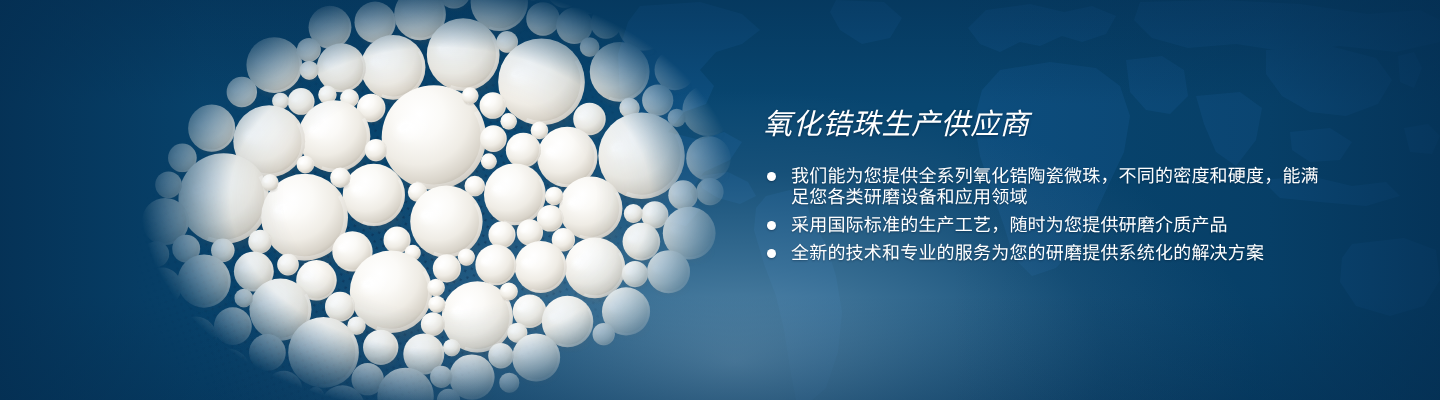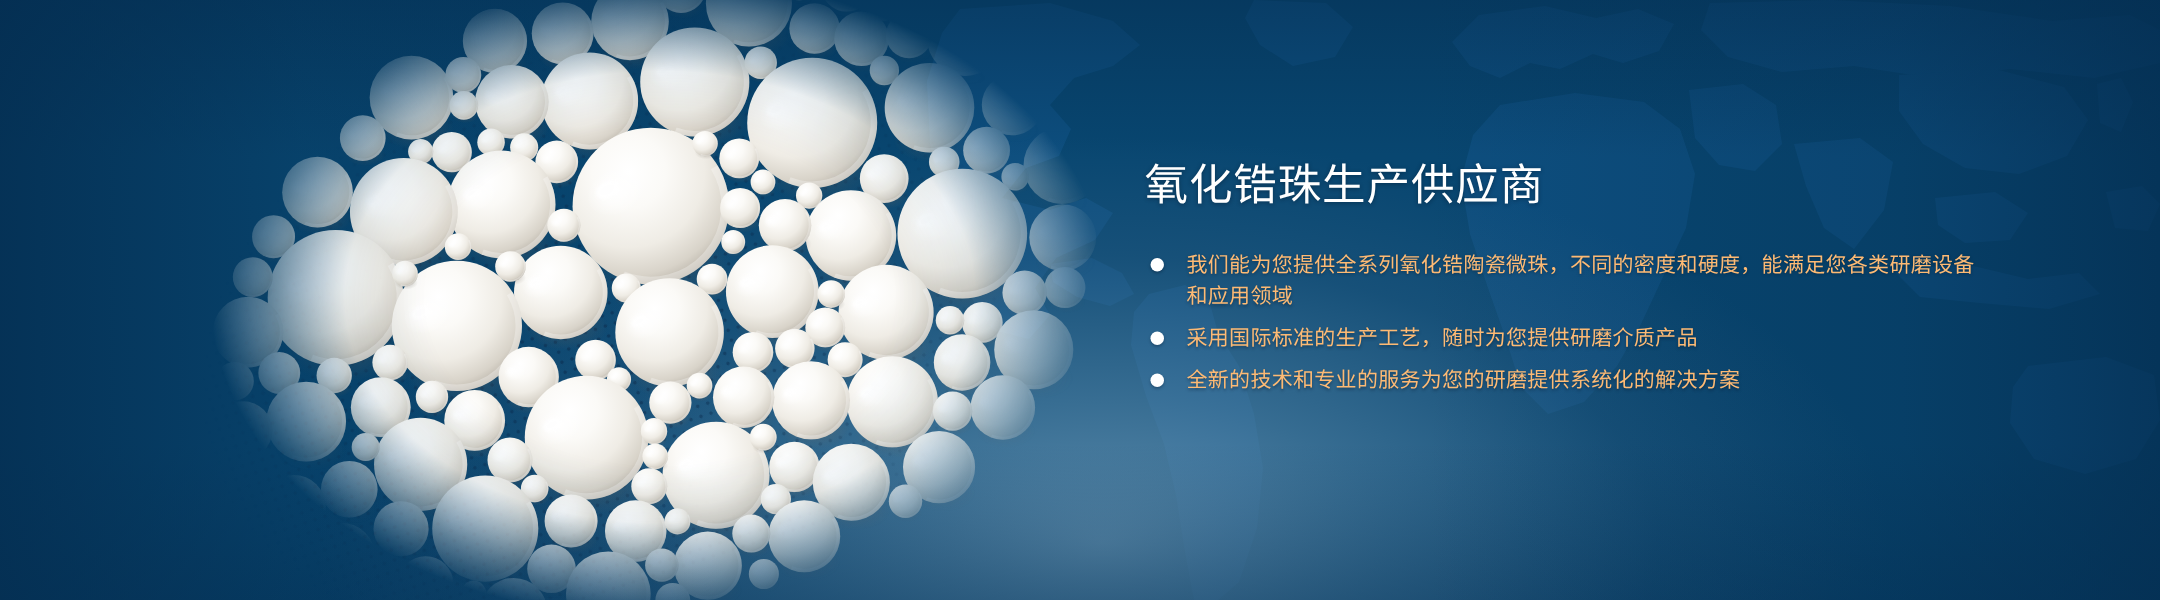--- a/index.html
+++ b/index.html
@@ -100,35 +100,36 @@
 
   .headline {
     margin: 0;
     font-size: 29px;
     line-height: 40px;
     font-weight: 400;
     color: #ffffff;
     letter-spacing: .6px;
     text-shadow: 0 1px 3px rgba(0,20,40,.45);
     white-space: nowrap;
+    font-style: italic;
   }
 
   .bullets {
     list-style: none;
     margin: 22px 0 0 0;
     padding: 0;
   }
 
   .bullet {
     position: relative;
     padding-left: 28px;
     margin-bottom: 7px;
-    font-size: 14px;
+    font-size: 18px;
     line-height: 21px;
-    color: #fdba74;
+    color: #ffffff;
     letter-spacing: .2px;
     text-shadow: 0 1px 2px rgba(0,20,40,.40);
   }
   .bullet:last-child { margin-bottom: 0; }
 
   .dot {
     position: absolute;
     left: 4px;
     top: 6px;
     width: 9px;

